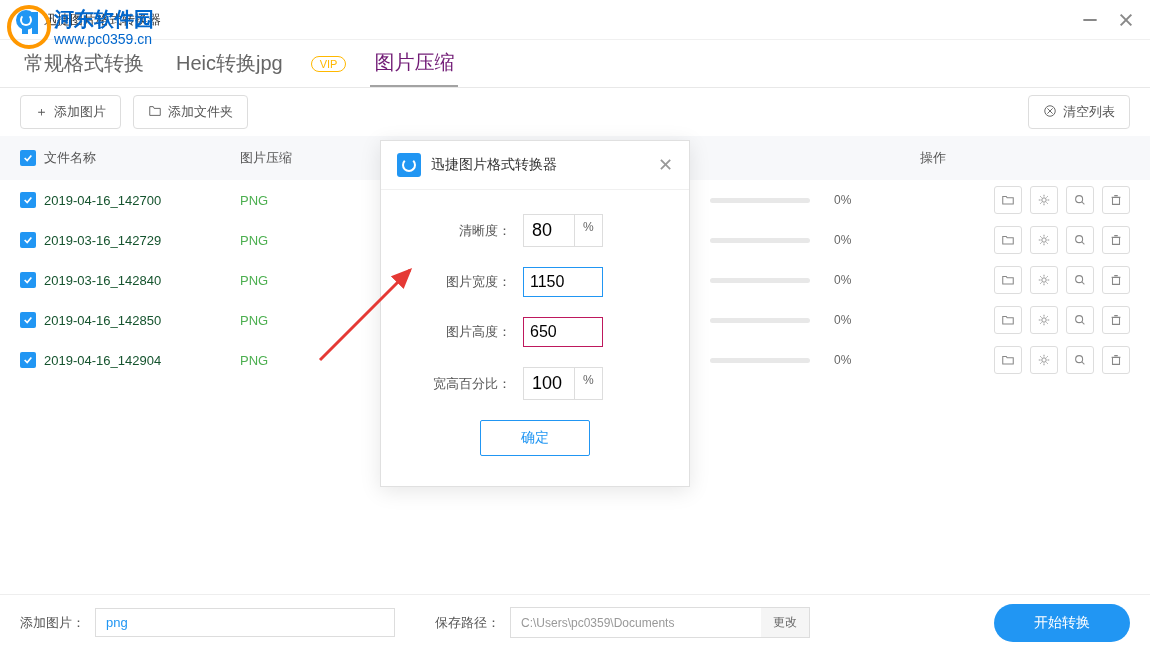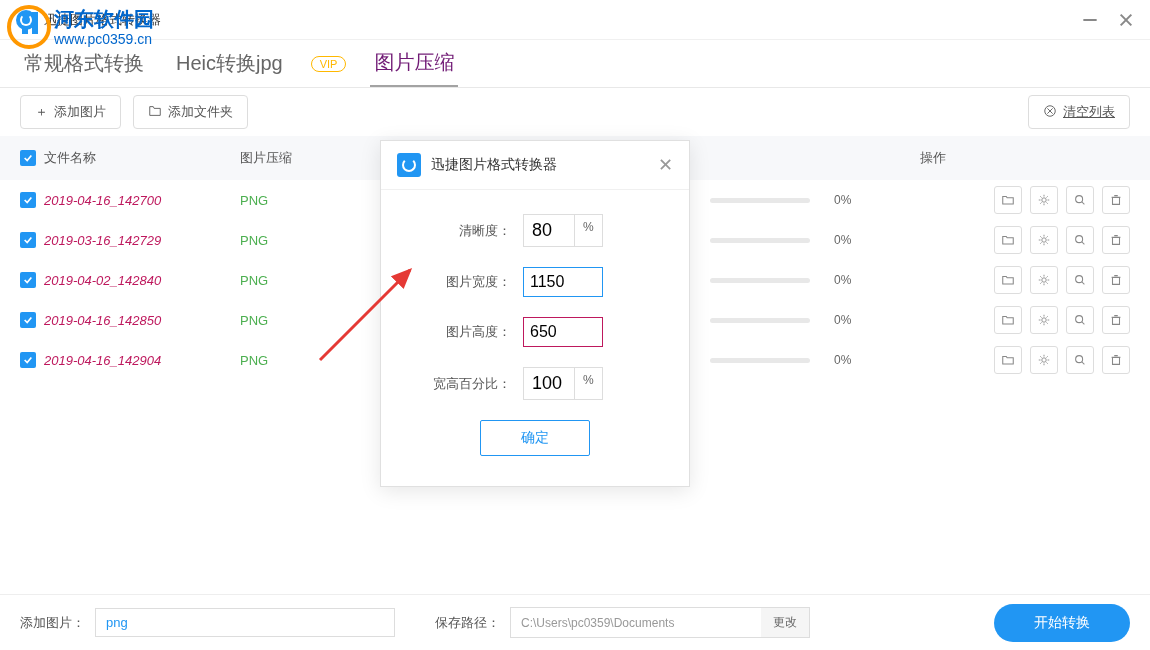--- a/index.html
+++ b/index.html
@@ -12,35 +12,35 @@
     .titlebar-controls { margin-left: auto; display: flex; gap: 20px; }
     .win-btn { width: 16px; height: 16px; cursor: pointer; color: #888; display: flex; align-items: center; justify-content: center; }
     
     .tabs { height: 48px; display: flex; align-items: center; padding: 0 20px; gap: 24px; border-bottom: 1px solid #e8e8e8; }
     .tab { font-size: 20px; color: #666; cursor: pointer; padding: 0 4px; height: 46px; display: flex; align-items: center; }
     .tab.active { color: #701a75; border-bottom: 2px solid #a3a3a3; }
     .vip-badge { border: 1px solid #ffb800; color: #ffb800; font-size: 11px; padding: 1px 8px; border-radius: 10px; }
     
     .toolbar { height: 48px; display: flex; align-items: center; padding: 0 20px; gap: 12px; }
     .tool-btn { display: flex; align-items: center; gap: 6px; padding: 7px 14px; border: 1px solid #ddd; border-radius: 4px; font-size: 13px; color: #555; background: #fff; cursor: pointer; }
-    .tool-btn-clear { margin-left: auto; text-decoration: underline; }
+    .tool-btn-clear { margin-left: auto; }
     
     .table-header { height: 44px; display: flex; align-items: center; background: #f7f8fa; padding: 0 20px; font-size: 13px; color: #555; }
     .col-check { width: 24px; }
     .col-name { width: 196px; }
     .col-format { width: 140px; }
     .col-spacer { flex: 1; }
     .col-progress { width: 210px; }
     .col-actions { width: 210px; }
     .checkbox { width: 16px; height: 16px; background: #2196f3; border-radius: 2px; display: inline-flex; align-items: center; justify-content: center; }
     .checkbox svg { width: 10px; height: 10px; stroke: #fff; }
     
     .table-rows { }
     .row { height: 40px; display: flex; align-items: center; padding: 0 20px; font-size: 13px; }
-    .row .col-name { color: #be185d; font-style: italic; }
+    .row .col-name { color: #14532d; }
     .row .col-format { color: #4caf50; font-weight: 500; }
     .progress-bar { width: 100px; height: 5px; background: #e8e8e8; border-radius: 3px; }
     .progress-text { font-size: 12px; color: #666; margin-left: 24px; }
     .action-icons { display: flex; gap: 8px; justify-content: flex-end; }
     .action-icon { width: 28px; height: 28px; border: 1px solid #ddd; border-radius: 3px; display: flex; align-items: center; justify-content: center; cursor: pointer; color: #888; }
     .action-icon svg { width: 14px; height: 14px; }
     
     .footer { position: absolute; bottom: 0; left: 0; right: 0; height: 56px; display: flex; align-items: center; padding: 0 20px; gap: 10px; border-top: 1px solid #eee; font-size: 13px; }
     .footer-label { color: #555; }
     .footer-input { border: 1px solid #ddd; padding: 6px 10px; font-size: 13px; color: #2196f3; width: 300px; }
@@ -216,21 +216,21 @@
           </svg>
         </div>
     </div>
   </div>
     <div class="row">
     <div class="col-check"><span class="checkbox">
           <svg viewBox="0 0 12 12">
             <polyline points="2,6 5,9 10,3" fill="none" stroke-width="2"></polyline>
           </svg>
         </span></div>
-    <div class="col-name">2019-04-02_142840</div>
+    <div class="col-name">2019-03-16_142840</div>
     <div class="col-format">PNG</div>
     <div class="col-spacer"></div>
     <div class="col-progress" style="display:flex;align-items:center">
       <div class="progress-bar"></div>
       <span class="progress-text">0%</span>
     </div>
     <div class="col-actions action-icons">
       <div class="action-icon">
           <svg viewBox="0 0 16 16">
             <path d="M2 4h4l1 1.5h7v7H2z" fill="none" stroke="currentColor" stroke-width="1.2"></path>

